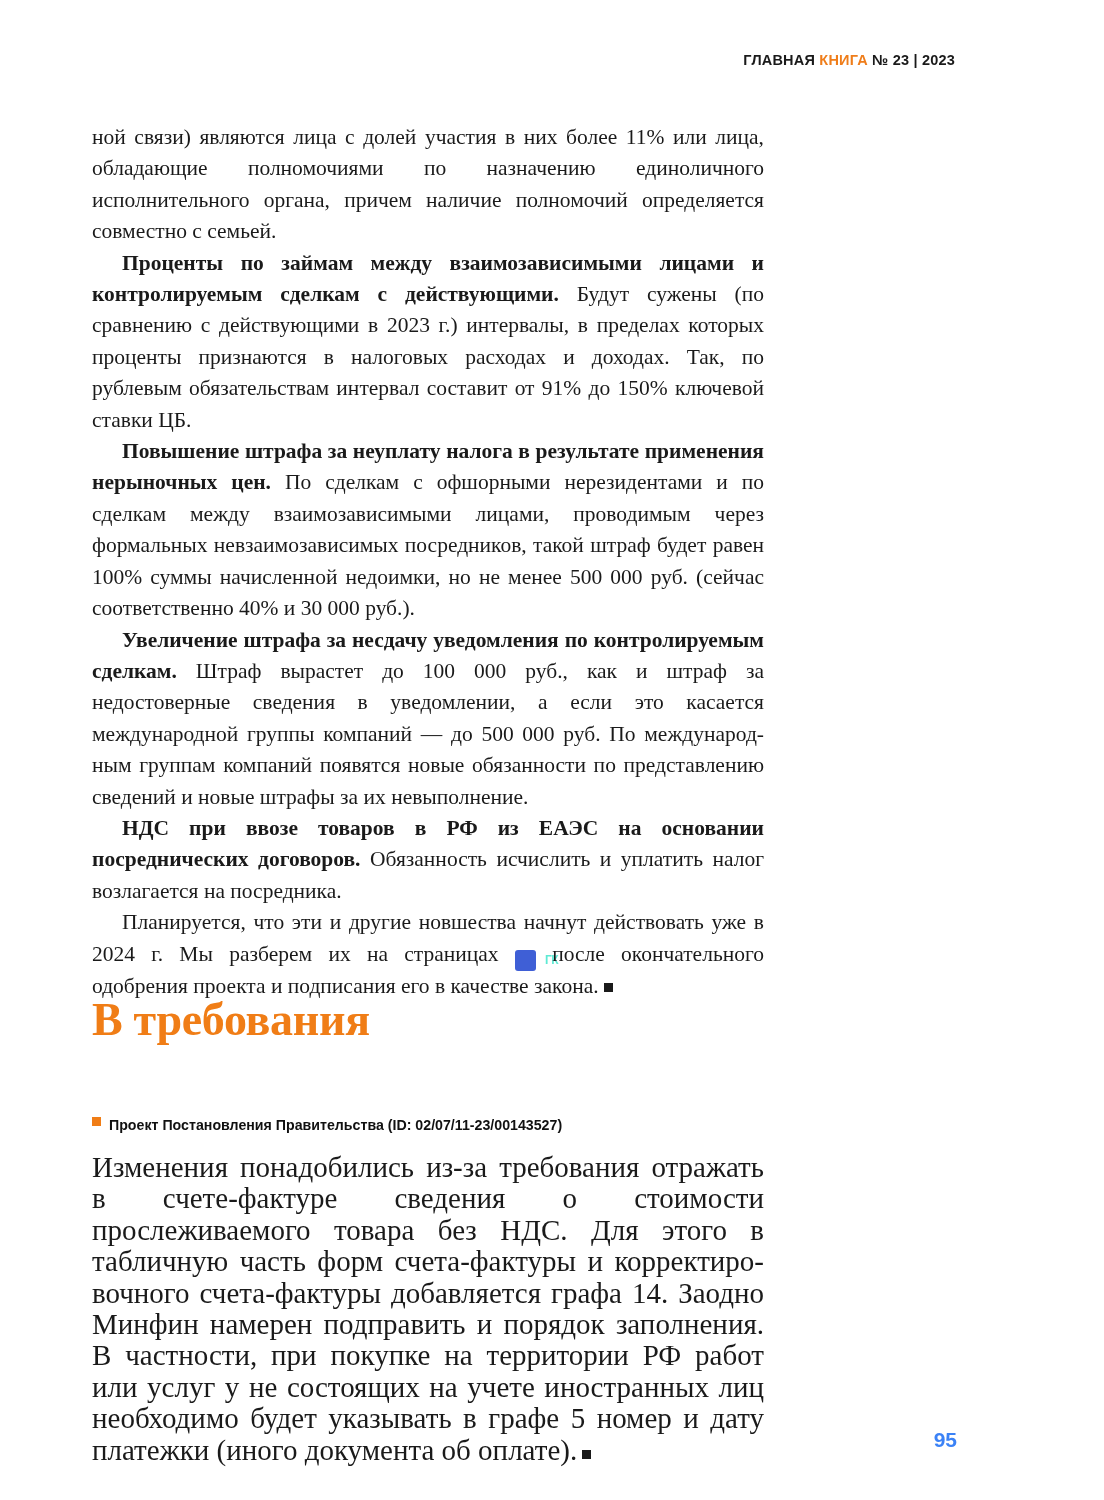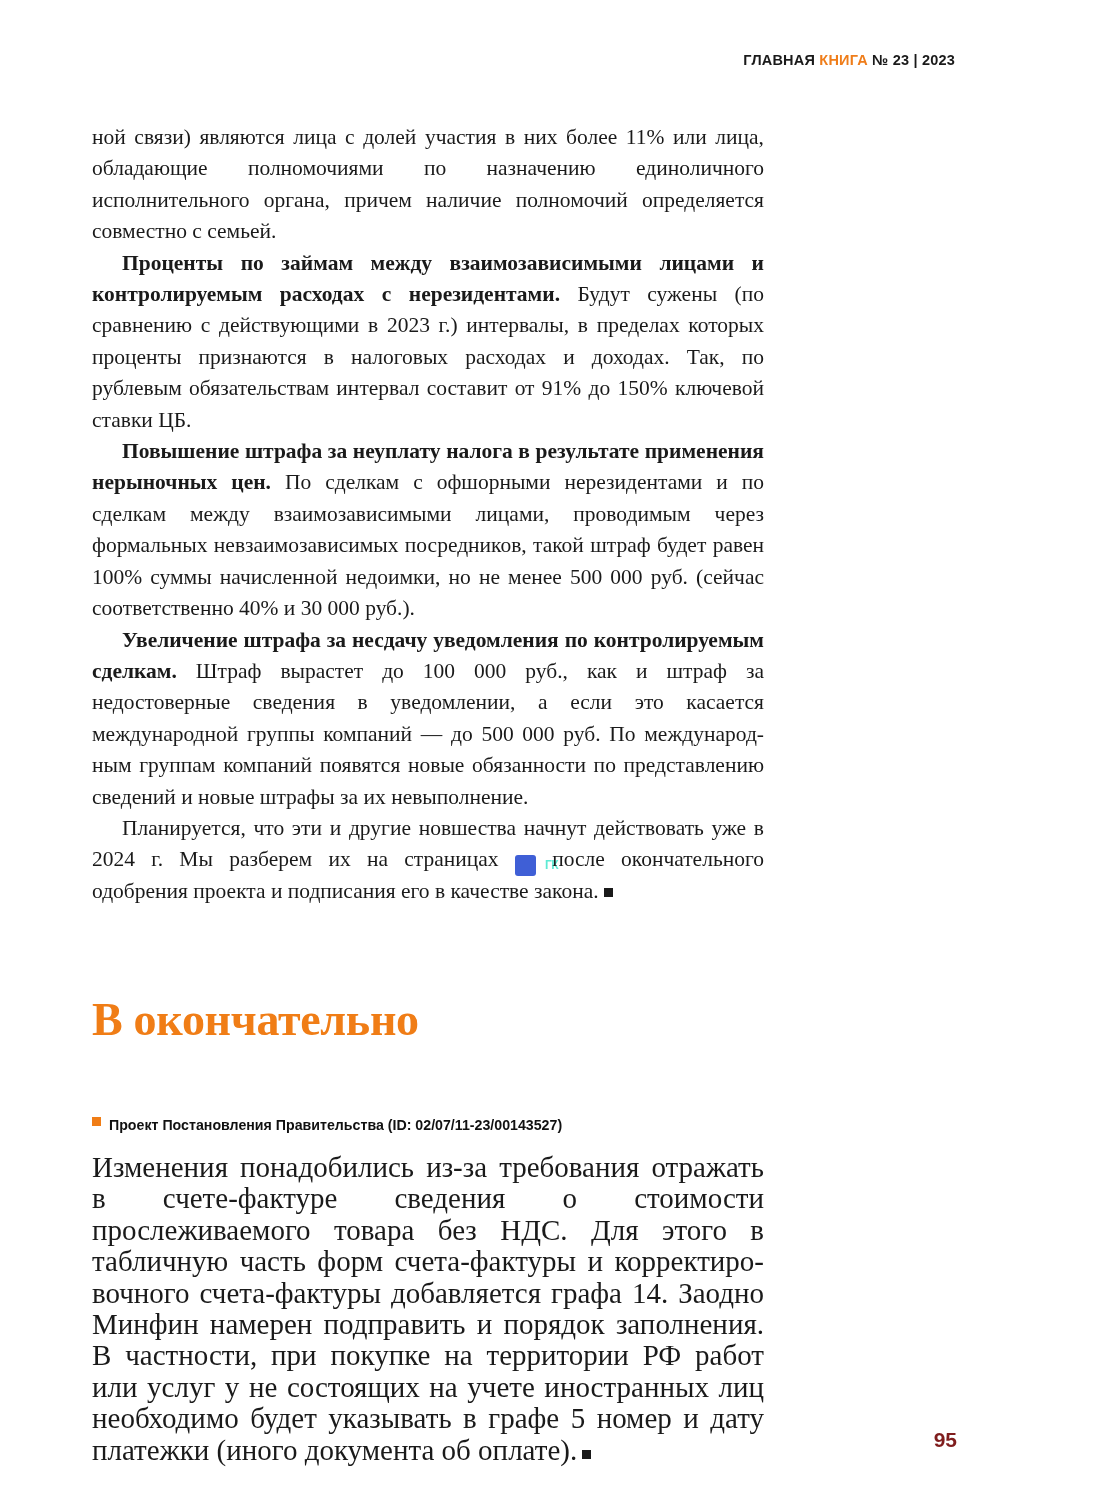--- a/index.html
+++ b/index.html
@@ -161,61 +161,64 @@
   }
 
   
   .page-number {
     position: absolute;
     right: 62px;
     bottom: 48px;
     font-family: "Liberation Sans", sans-serif;
     font-size: 21px;
     font-weight: bold;
-    color: #7f1d1d;
+    color: #3b82f6;
   }
 </style>
 </head>
 <body>
 
 <div class="page">
 
   <div class="header">
     <span class="h-main">ГЛАВНАЯ</span>
     <span class="h-accent">КНИГА</span>
     <span class="h-issue">№ 23 | 2023</span>
   </div>
 
   <div class="col-main">
 
     <p>
       <span>ной связи) являются лица с долей участия в них более 11% или лица, обладающие полномочиями по назначению единолич­ного исполнительного органа, причем наличие полномочий определяется совместно с семьей.</span>
     </p>
 
     <p class="indent">
-      <b>Проценты по займам между взаимозависимыми лица­ми и контролируемым расходах с нерезидентами.</b><span> Будут сужены (по сравнению с действующими в 2023 г.) интервалы, в пределах которых проценты признаются в налоговых расходах и доходах. Так, по рублевым обязательствам интервал составит от 91% до 150% ключевой ставки ЦБ.</span>
+      <b>Проценты по займам между взаимозависимыми лица­ми и контролируемым сделкам с действующими.</b><span> Будут сужены (по сравнению с действующими в 2023 г.) интервалы, в пределах которых проценты признаются в налоговых расходах и доходах. Так, по рублевым обязательствам интервал составит от 91% до 150% ключевой ставки ЦБ.</span>
     </p>
 
     <p class="indent">
       <b>Повышение штрафа за неуплату налога в результате применения нерыночных цен.</b><span> По сделкам с офшорными нерезидентами и по сделкам между взаимозависимыми лицами, проводимым через формальных невзаимозависимых посредников, такой штраф будет равен 100% суммы начисленной недоимки, но не менее 500 000 руб. (сейчас соответственно 40% и 30 000 руб.).</span>
     </p>
 
     <p class="indent">
       <b>Увеличение штрафа за несдачу уведомления по контро­лируемым сделкам.</b><span> Штраф вырастет до 100 000 руб., как и штраф за недостоверные сведения в уведомлении, а если это касается международной группы компаний — до 500 000 руб. По международ­ным группам компаний появятся новые обязанности по представле­нию сведений и новые штрафы за их невыполнение.</span>
     </p>
 
+    <p class="indent">
+      <b>НДС при ввозе товаров в РФ из ЕАЭС на основании посреднических договоров.</b><span> Обязанность исчислить и упла­тить налог возлагается на посредника.</span>
+    </p>
 
     <p class="indent">
       <span>Планируется, что эти и другие новшества начнут действовать уже в 2024 г. Мы разберем их на страницах </span><span class="gk-badge">ГК</span><span> после окончательно­го одобрения проекта и подписания его в качестве закона.</span><span class="endmark"></span>
     </p>
 
   </div>
 
 
-  <h1 class="section-title">В окончательно</h1>
+  <h1 class="section-title">В требования</h1>
 
 
   <div class="article-source">
     <span class="square-mark"></span>
     <span>Проект Постановления Правительства (ID: 02/07/11-23/00143527)</span>
   </div>
 
   <div class="col-article">
     <p>
       <span>Изменения понадобились из-за требования отражать в счете-фактуре сведения о стоимости прослеживаемого товара без НДС. Для этого в табличную часть форм счета-фактуры и корректиро­вочного счета-фактуры добавляется графа 14. Заодно Минфин намерен подправить и порядок заполнения. В частности, при покупке на территории РФ работ или услуг у не состоящих на учете иностранных лиц необходимо будет указывать в графе 5 номер и дату платежки (иного документа об оплате).</span><span class="endmark"></span>

